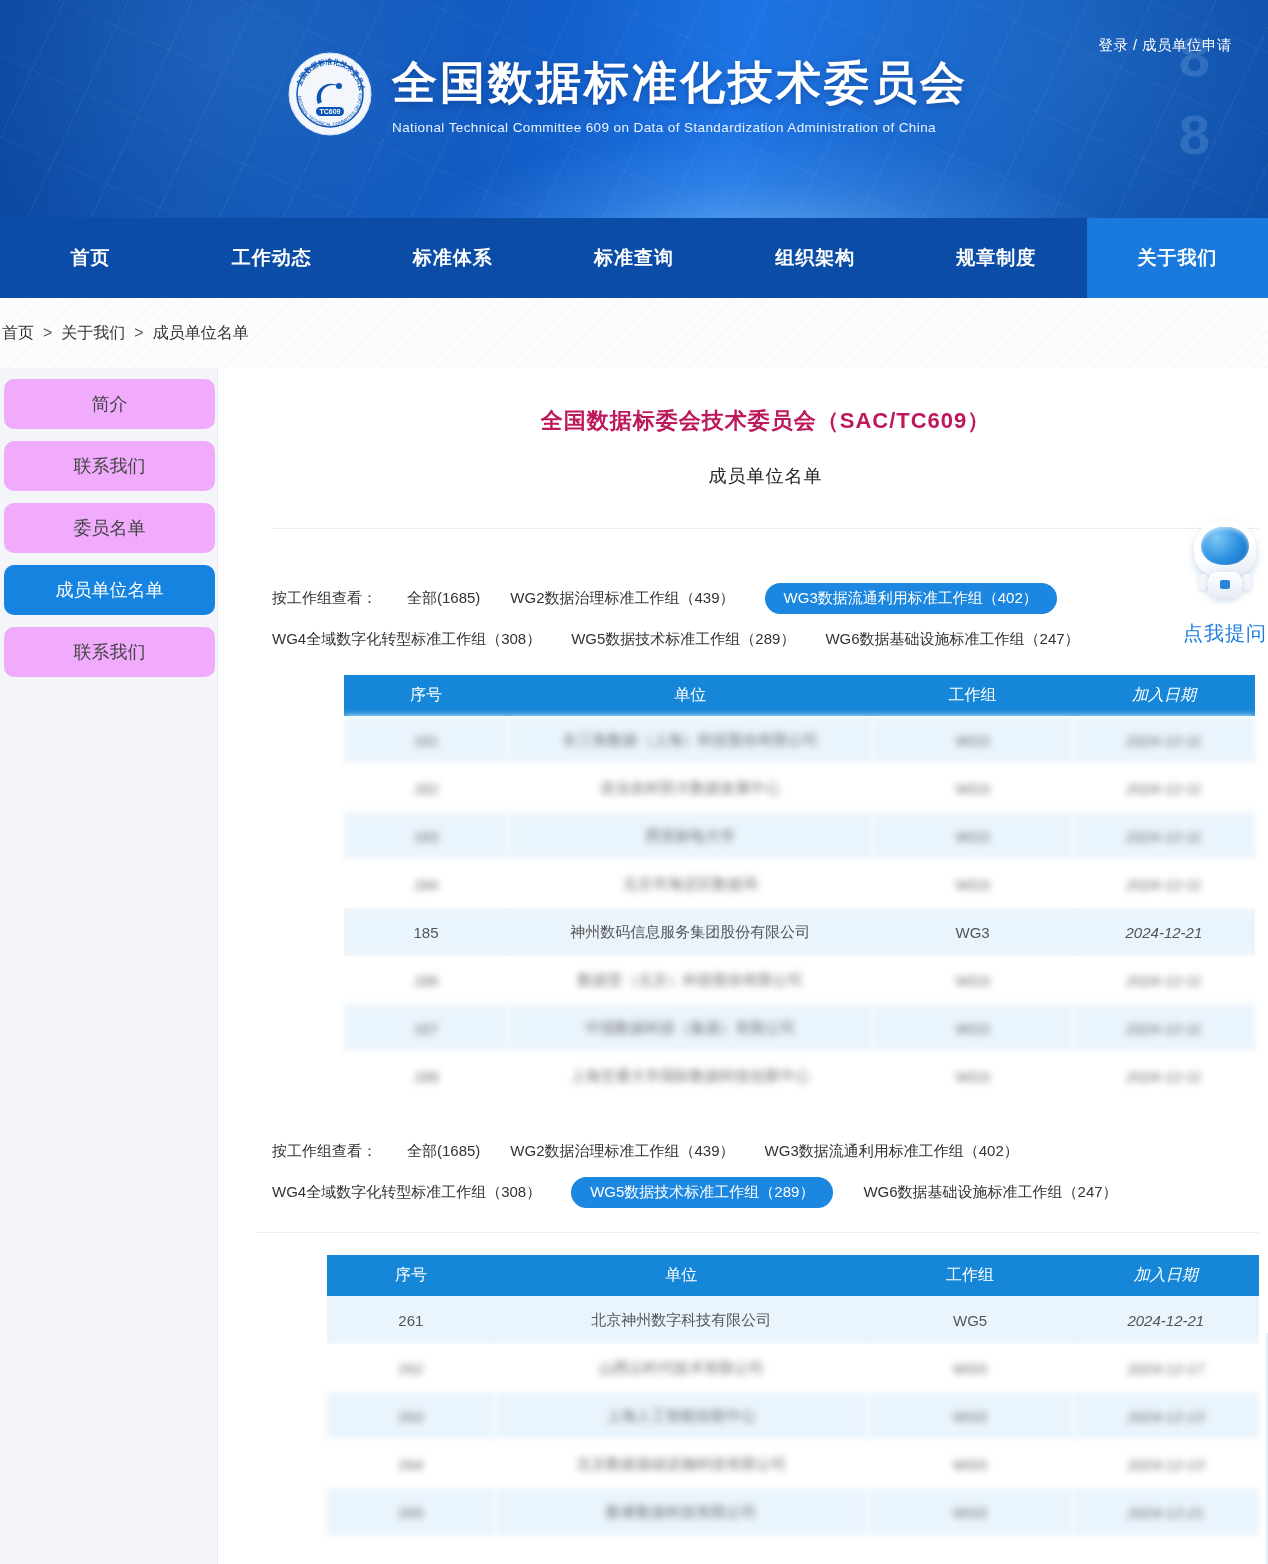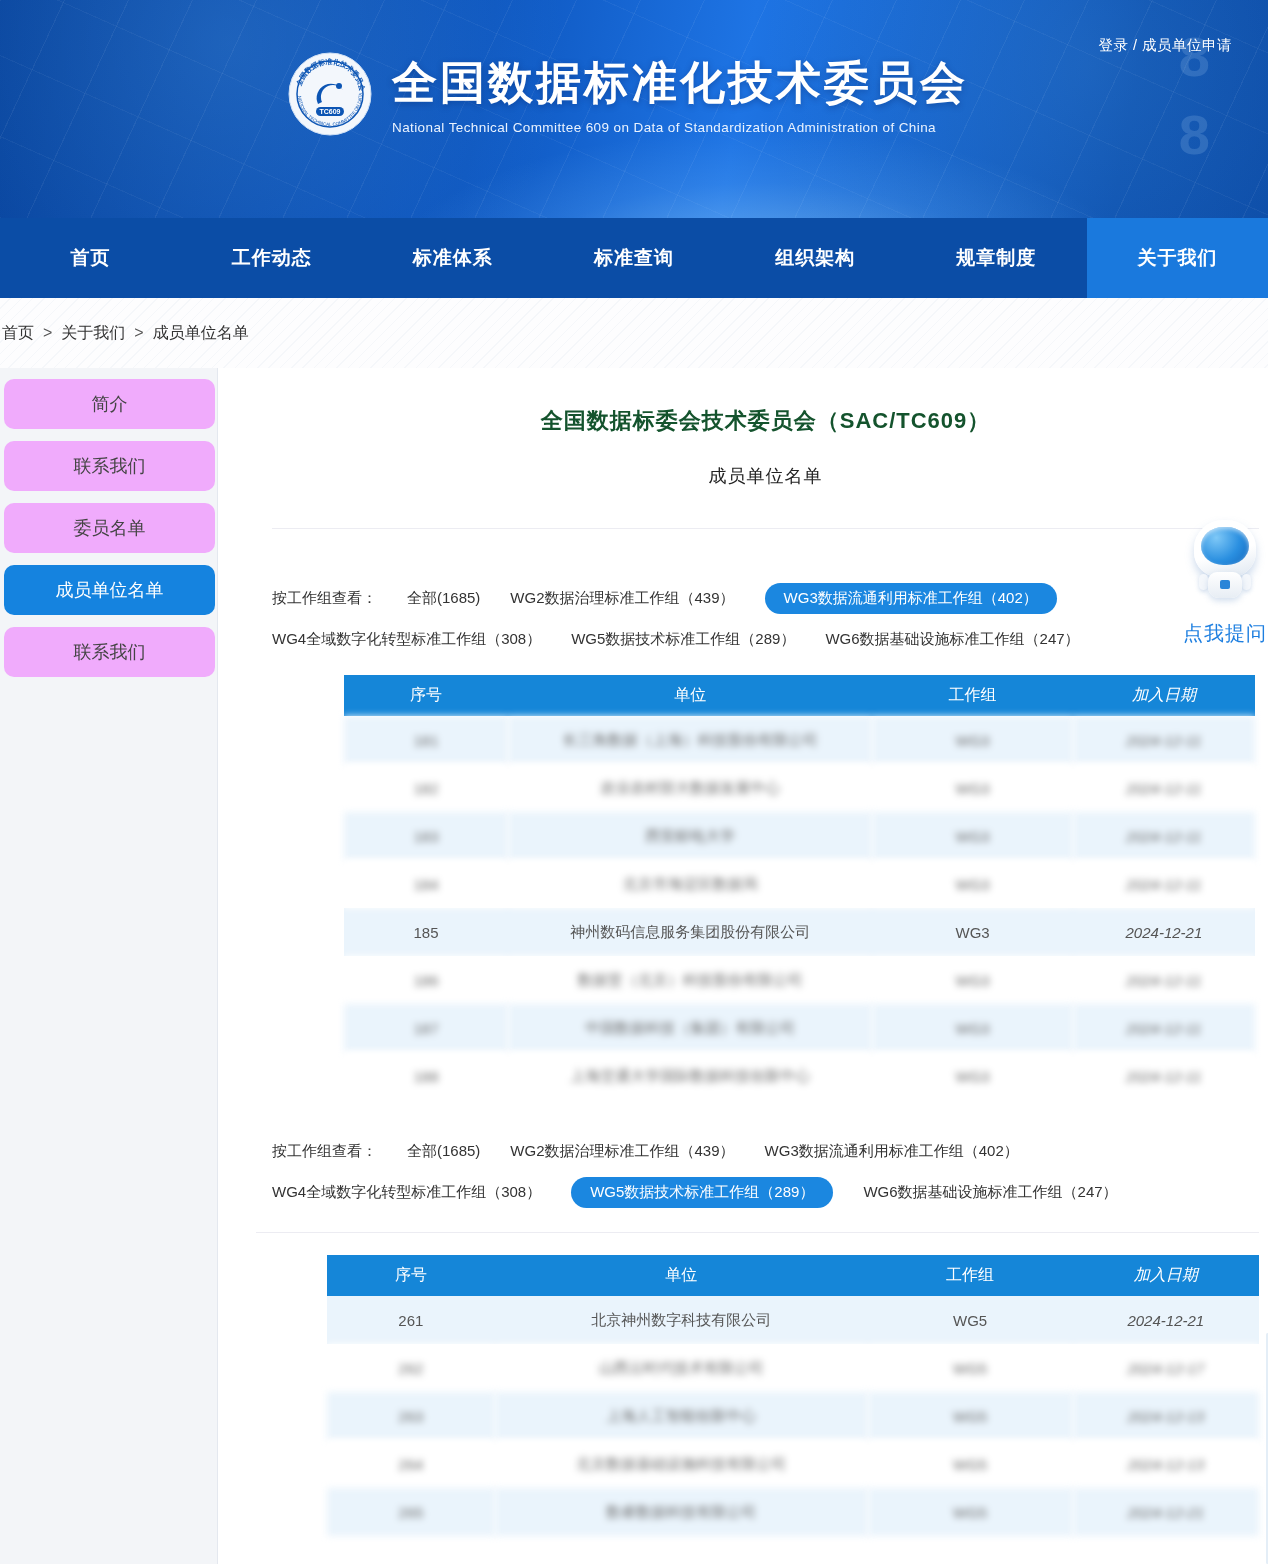--- a/index.html
+++ b/index.html
@@ -41,21 +41,21 @@
   .breadcrumb .crumb-sep { margin:0 9px; color:#555; }
 
   
   .page { display:flex; width:1268px; min-height:1196px; background:#f3f5f8; }
   .sidebar { width:218px; flex:0 0 218px; padding:11px 2px 0 4px; border-right:1px solid #e4e8ef; }
   .side-item { height:50px; margin-bottom:12px; border-radius:10px; background:#f0abfc;
     display:flex; align-items:center; justify-content:center; font-size:18px; color:#444; cursor:pointer; }
   .side-item.active { background:#1583df; color:#fff; }
   .content { flex:1; background:#ffffff; position:relative; padding:38px 13px 0 54px; }
 
-  .main-title { text-align:center; font-size:22px; font-weight:bold; color:#14532d; letter-spacing:1px; }
+  .main-title { text-align:center; font-size:22px; font-weight:bold; color:#be185d; letter-spacing:1px; }
   .main-subtitle { text-align:center; font-size:18px; color:#222; margin-top:28px; letter-spacing:1px; }
   .divider { border-top:1px solid #ececf2; margin-top:40px; }
 
   
   .assistant { position:absolute; top:152px; right:5px; width:84px; z-index:5; cursor:pointer; }
   .bot { position:relative; width:66px; height:84px; margin:0 auto; }
   .bot-head { position:absolute; top:0; left:2px; width:62px; height:58px;
     background:linear-gradient(165deg,#ffffff 55%,#dde6f0); border-radius:48% 48% 44% 44%;
     box-shadow:0 5px 9px rgba(110,150,200,.35); }
   .bot-face { position:absolute; top:7px; left:7px; right:7px; bottom:13px;

